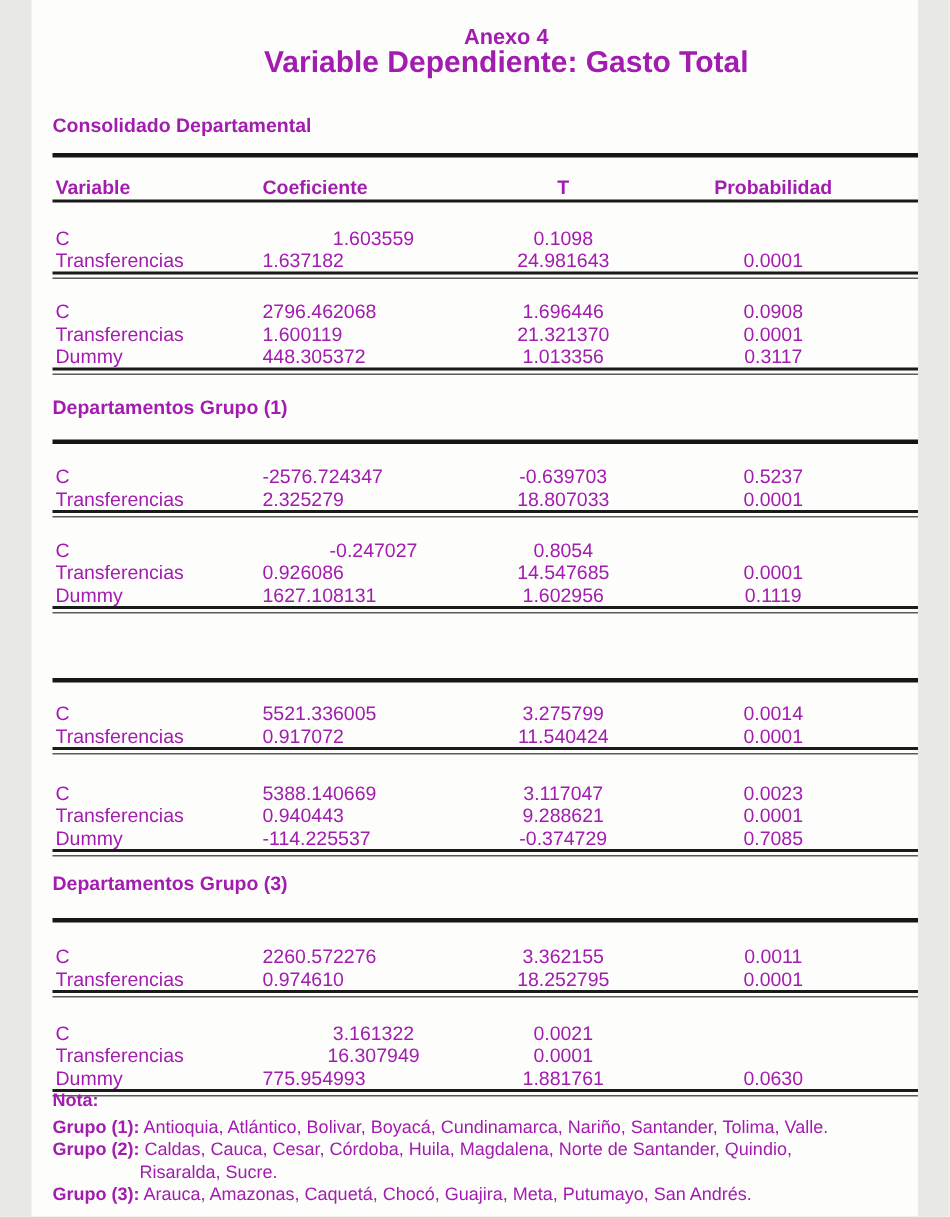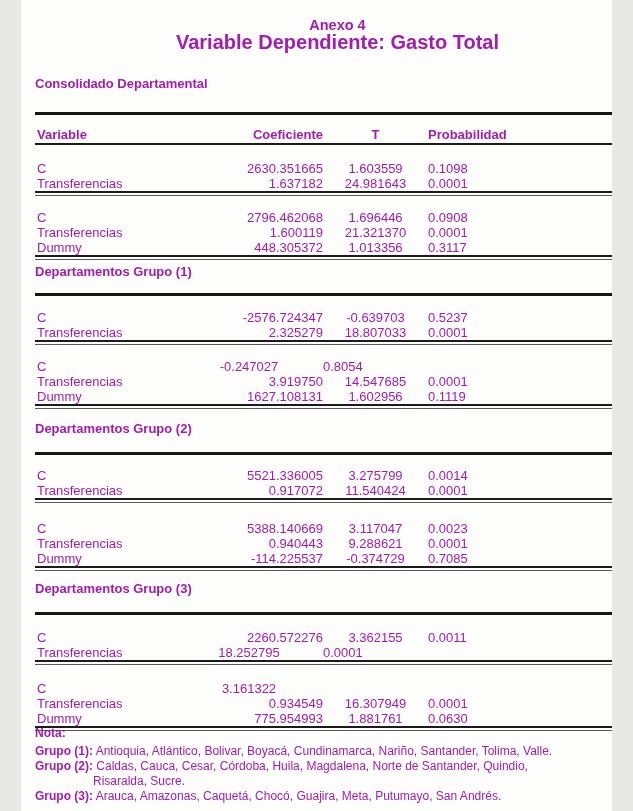--- a/index.html
+++ b/index.html
@@ -25,23 +25,23 @@
 
   .row {
     display:grid;
     grid-template-columns:140px 148px 105px 175px;
     height:15px; line-height:15px;
     font-size:13px;
     white-space:nowrap;
   }
   .thead { height:16px; line-height:16px; font-weight:bold; }
   .c-var  { text-align:left; padding-left:2px; }
-  .c-coef { text-align:right; }
+  .c-coef { text-align:left; }
   .c-t    { text-align:center; }
-  .c-prob { }
+  .c-prob { text-align:center; }
 
   .thead .c-var { padding-left:2px; }
 
   .m12 { margin-top:12px; }
   .m13 { margin-top:13px; }
   .m14 { margin-top:14px; }
   .m15 { margin-top:15px; }
   .m16 { margin-top:16px; }
   .m18 { margin-top:18px; }
 
@@ -54,33 +54,32 @@
 </head>
 <body>
 
 <div class="page">
 
   <div class="center-abs doc-title" style="top:17px">Anexo 4</div>
   <div class="center-abs doc-subtitle" style="top:34px">Variable Dependiente: Gasto Total</div>
 
   <div class="abs section-heading" style="top:76px">Consolidado Departamental</div>
 
-  <div class="abs" style="top:112px">
+  <div class="abs" style="top:102px">
     <div class="rule"></div>
     <div class="row thead m12">
       <span class="c-var">Variable</span>
       <span class="c-coef">Coeficiente</span>
       <span class="c-t">T</span>
       <span class="c-prob">Probabilidad</span>
     </div>
     <div class="rule-mid"></div>
 
     <div class="row m16">
       <span class="c-var">C</span>
-      <span class="c-coef">2630.351665</span>
       <span class="c-t">1.603559</span>
       <span class="c-prob">0.1098</span>
     </div>
     <div class="row">
       <span class="c-var">Transferencias</span>
       <span class="c-coef">1.637182</span>
       <span class="c-t">24.981643</span>
       <span class="c-prob">0.0001</span>
     </div>
     <div class="rule-double"></div>
@@ -123,34 +122,33 @@
       <span class="c-prob">0.0001</span>
     </div>
     <div class="rule-double"></div>
     <div class="row m14">
       <span class="c-var">C</span>
       <span class="c-t">-0.247027</span>
       <span class="c-prob">0.8054</span>
     </div>
     <div class="row">
       <span class="c-var">Transferencias</span>
-      <span class="c-coef">3.919750</span>
+      <span class="c-coef">0.926086</span>
       <span class="c-t">14.547685</span>
       <span class="c-prob">0.0001</span>
     </div>
     <div class="row">
       <span class="c-var">Dummy</span>
       <span class="c-coef">1627.108131</span>
       <span class="c-t">1.602956</span>
       <span class="c-prob">0.1119</span>
     </div>
     <div class="rule-double"></div>
   </div>
 
-  <div class="abs section-heading" style="top:421px">Departamentos Grupo (2)</div>
 
   <div class="abs" style="top:452px">
     <div class="rule"></div>
     <div class="row m13">
       <span class="c-var">C</span>
       <span class="c-coef">5521.336005</span>
       <span class="c-t">3.275799</span>
       <span class="c-prob">0.0014</span>
     </div>
     <div class="row">
@@ -186,31 +184,32 @@
   <div class="abs" style="top:612px">
     <div class="rule"></div>
     <div class="row m15">
       <span class="c-var">C</span>
       <span class="c-coef">2260.572276</span>
       <span class="c-t">3.362155</span>
       <span class="c-prob">0.0011</span>
     </div>
     <div class="row">
       <span class="c-var">Transferencias</span>
+      <span class="c-coef">0.974610</span>
       <span class="c-t">18.252795</span>
       <span class="c-prob">0.0001</span>
     </div>
     <div class="rule-double"></div>
     <div class="row m16">
       <span class="c-var">C</span>
       <span class="c-t">3.161322</span>
-    </div>
-    <div class="row">
-      <span class="c-var">Transferencias</span>
-      <span class="c-coef">0.934549</span>
+      <span class="c-prob">0.0021</span>
+    </div>
+    <div class="row">
+      <span class="c-var">Transferencias</span>
       <span class="c-t">16.307949</span>
       <span class="c-prob">0.0001</span>
     </div>
     <div class="row">
       <span class="c-var">Dummy</span>
       <span class="c-coef">775.954993</span>
       <span class="c-t">1.881761</span>
       <span class="c-prob">0.0630</span>
     </div>
     <div class="rule-double"></div>

